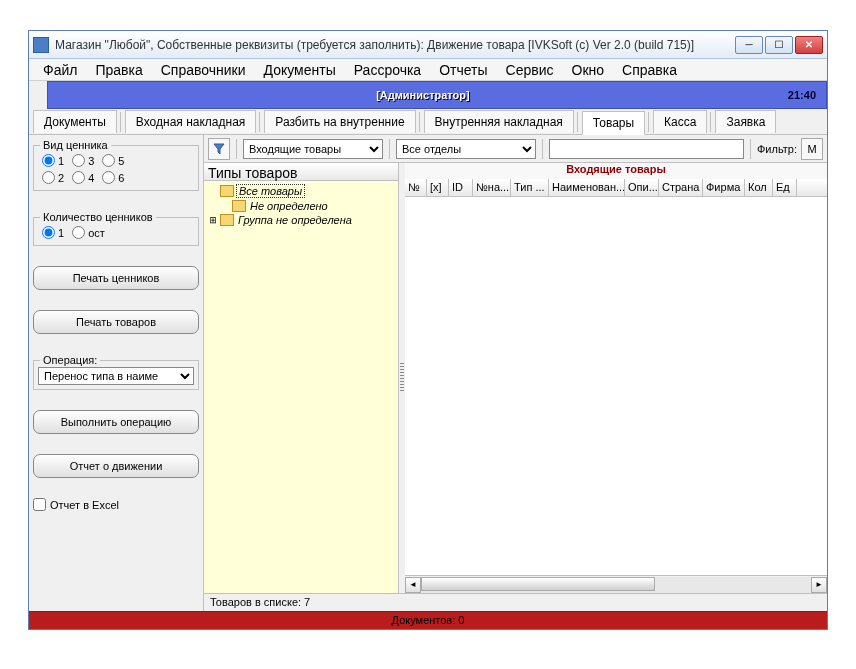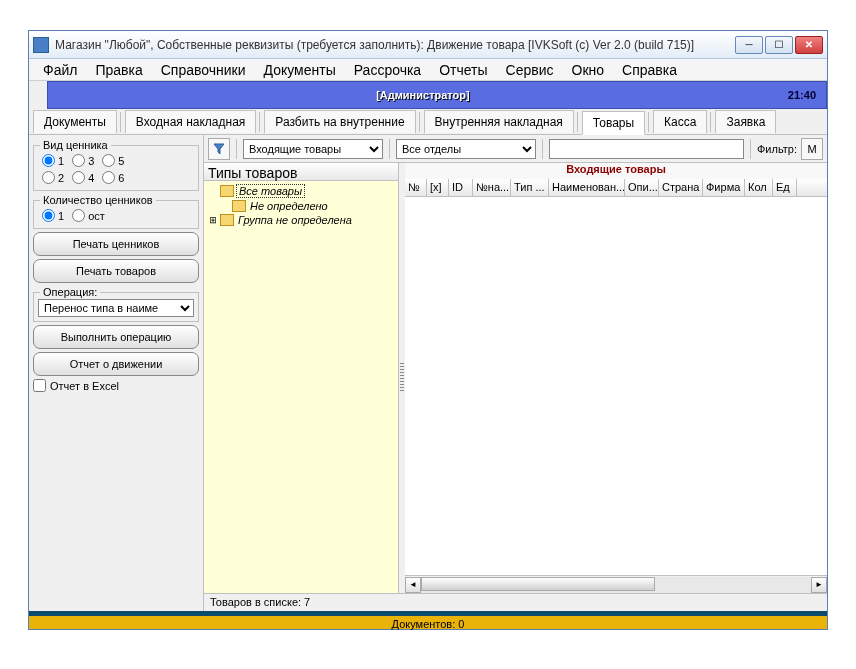--- a/index.html
+++ b/index.html
@@ -14,21 +14,21 @@
 .menubar { height: 22px; background: #f5f5f5; border-bottom: 1px solid #d0d0d0; display: flex; align-items: center; padding: 0 6px; gap: 2px; }
 .menubar .mitem { padding: 2px 8px; cursor: pointer; font-size: 14px; }
 .banner { height: 28px; background: #5a6de0; color: #fff; display: flex; align-items: center; justify-content: space-between; padding: 0 10px; font-size: 16px; font-weight: bold; border: 1px solid #3a4db0; margin-left: 18px; }
 .banner .admin { flex: 1; text-align: center; color: #fff; text-shadow: 1px 1px 0 #000; }
 .banner .time { color: #003; font-weight: bold; }
 .tabbar { height: 26px; background: #f0f0f0; border-bottom: 1px solid #c0c0c0; display: flex; align-items: center; padding: 0 4px; gap: 0; }
 .tabbar .tab { padding: 4px 10px; border: 1px solid #c0c0c0; background: #f8f8f8; cursor: pointer; font-size: 12px; border-bottom: none; margin-right: -1px; }
 .tabbar .tab.active { background: #fff; border-bottom: 1px solid #fff; position: relative; top: 1px; }
 .tabbar .divider { border-left: 1px solid #c0c0c0; height: 20px; margin: 0 4px; }
 .content { flex: 1; display: flex; overflow: hidden; }
-.leftpane { width: 175px; background: #f0f0f0; border-right: 1px solid #c0c0c0; padding: 4px; display: flex; flex-direction: column; gap: 3px; overflow-y: auto; }
+.leftpane { width: 175px; background: #f0f0f0; border-right: 1px solid #c0c0c0; padding: 4px; display: flex; flex-direction: column; gap: 20px; overflow-y: auto; }
 .groupbox { border: 1px solid #c0c0c0; background: #f0f0f0; padding: 6px 4px 4px; position: relative; margin-top: 6px; }
 .groupbox .gtitle { position: absolute; top: -7px; left: 6px; background: #f0f0f0; padding: 0 3px; font-size: 11px; }
 .radiorow { display: flex; gap: 8px; padding: 2px 4px; }
 .radiorow label { display: flex; align-items: center; gap: 3px; cursor: pointer; }
 .btn { height: 24px; border: 1px solid #888; background: linear-gradient(#fff,#e0e0e0); cursor: pointer; font-size: 11px; padding: 0 8px; border-radius: 7px; width: 100%; }
 .filterrow { display: flex; align-items: center; gap: 3px; }
 .filterrow input[type=text] { flex: 1; border: 1px solid #888; padding: 2px; text-align: right; background: #fff; }
 .filterrow input[type=checkbox] { cursor: pointer; }
 select.combo { width: 100%; border: 1px solid #888; padding: 1px; background: #fff; }
 label.chk { display: flex; align-items: center; gap: 4px; cursor: pointer; }
@@ -53,21 +53,21 @@
 .gridpane { flex: 1; display: flex; flex-direction: column; background: #fff; }
 .gridtitle { height: 16px; text-align: center; color: #8b0000; font-weight: bold; font-size: 11px; background: #f8f8f8; }
 .gridhdr { height: 18px; background: linear-gradient(#fff,#e8e8e8); border-bottom: 1px solid #c0c0c0; display: flex; overflow: hidden; }
 .gridhdr .col { border-right: 1px solid #c0c0c0; padding: 2px 3px; font-size: 11px; white-space: nowrap; overflow: hidden; }
 .gridbody { flex: 1; background: #fff; }
 .hscroll { height: 18px; background: #f0f0f0; border-top: 1px solid #c0c0c0; display: flex; align-items: center; }
 .hscroll .sbtn { width: 16px; height: 16px; border: 1px solid #aaa; background: linear-gradient(#fff,#e0e0e0); display: flex; align-items: center; justify-content: center; font-size: 8px; cursor: pointer; }
 .hscroll .strack { flex: 1; height: 16px; background: #e8e8e8; position: relative; }
 .hscroll .sthumb { position: absolute; left: 0; top: 0; width: 60%; height: 14px; background: linear-gradient(#fff,#d0d0d0); border: 1px solid #aaa; cursor: pointer; }
 .status1 { height: 18px; border-top: 1px solid #c0c0c0; padding: 2px 6px; font-size: 11px; background: #f0f0f0; }
-.status2 { height: 18px; border-top: 5px solid #0c4a6e; padding: 2px 6px; font-size: 11px; background: #eab308; text-align: center; }
+.status2 { height: 18px; border-top: 1px solid #0c4a6e; padding: 2px 6px; font-size: 11px; background: #b91c1c; text-align: center; }
 </style>
 </head>
 <body>
 
 <div class="window">
 
   <div class="titlebar">
     <div class="icon"></div>
     <div class="title">Магазин "Любой", Собственные реквизиты (требуется заполнить): Движение товара [IVKSoft (c)  Ver 2.0 (build 715)]</div>
     <div class="winbtns">

